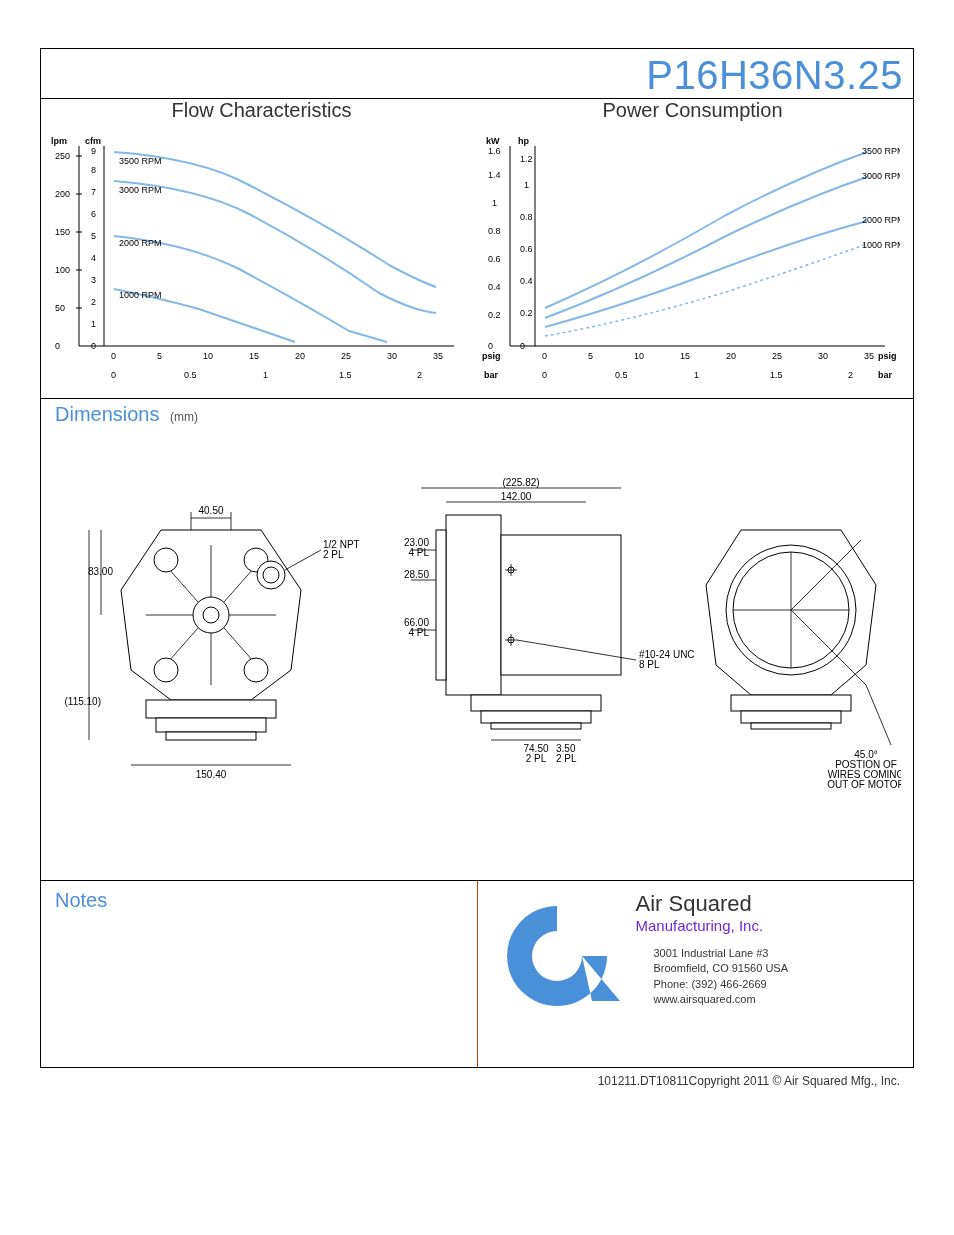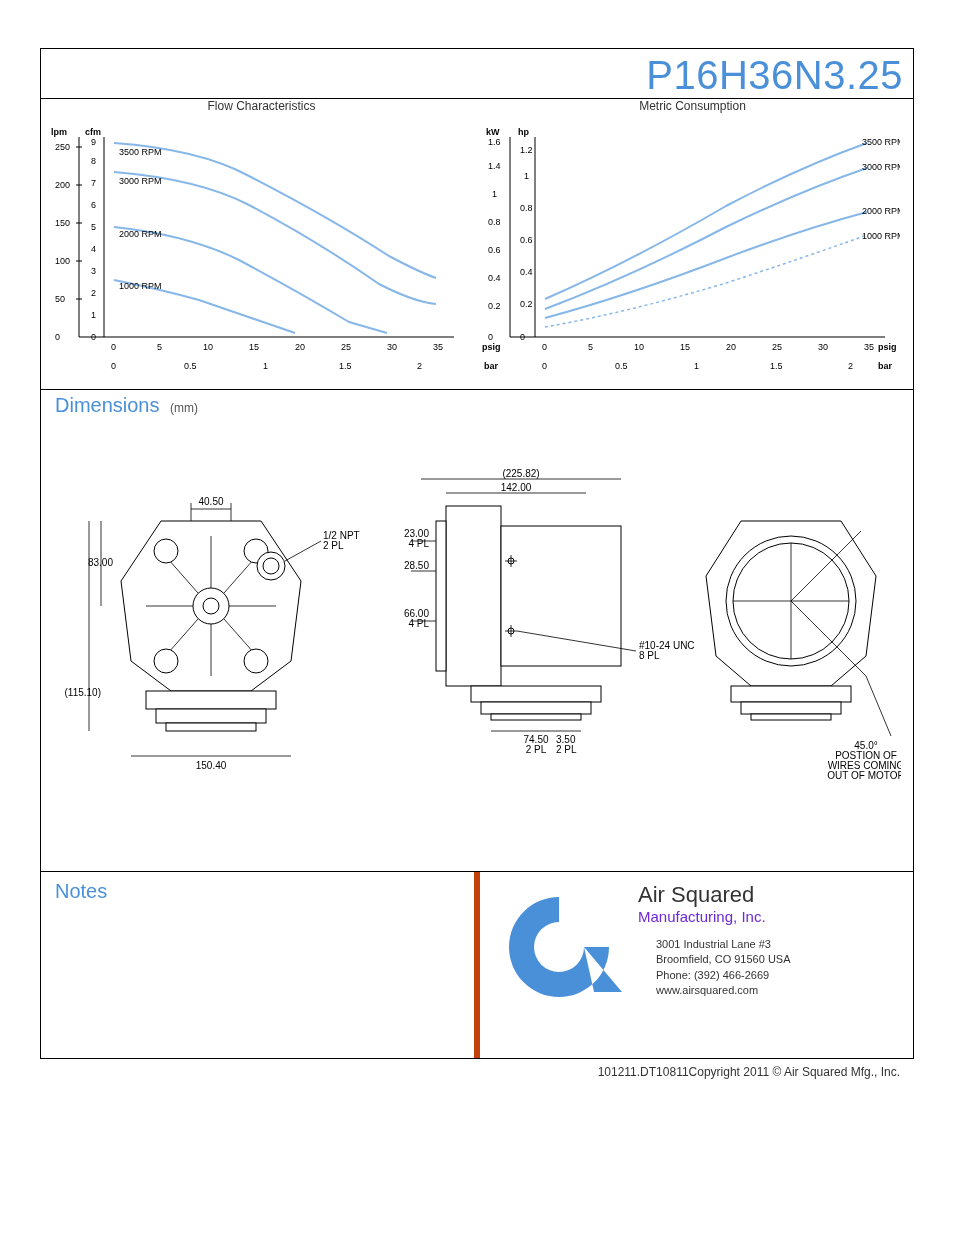--- a/index.html
+++ b/index.html
@@ -54,37 +54,37 @@
     display: flex;
     gap: 6px;
     padding: 0 8px 8px 8px;
   }
   .chart-box {
     flex: 1;
     position: relative;
   }
   .chart-title {
     text-align: center;
-    font-size: 12px;
+    font-size: 20px;
     font-weight: 300;
     margin-bottom: 4px;
     color: #333;
   }
   .dimensions-area {
     height: 430px;
     position: relative;
     padding: 10px;
   }
   .notes-row {
     display: flex;
     border-top: 1px solid #000;
   }
   .notes-left {
     flex: 1;
-    border-right: 6px solid #c2410c;
+    border-right: 1px solid #c2410c;
     padding: 8px 14px;
     min-height: 170px;
   }
   .notes-right {
     flex: 1;
     padding: 10px 14px;
     display: flex;
     gap: 14px;
     align-items: flex-start;
   }
@@ -188,21 +188,21 @@
           <path class="curve" d="M65,55 Q150,62 200,88 Q270,125 330,167 Q365,185 387,187"></path>
           <text class="lineLabel" x="70" y="67">3000 RPM</text>
           <path class="curve" d="M65,110 Q140,118 190,143 Q250,175 300,205 L338,216"></path>
           <text class="lineLabel" x="70" y="120">2000 RPM</text>
           <path class="curve" d="M65,163 Q110,172 150,183 Q200,200 246,216"></path>
           <text class="lineLabel" x="70" y="172">1000 RPM</text>
         </svg>
       </div>
 
       <div class="chart-box">
-        <div class="chart-title">Metric Consumption</div>
+        <div class="chart-title">Power Consumption</div>
         <svg width="420" height="260" viewBox="0 0 420 260">
           <line x1="55" y1="20" x2="55" y2="220" stroke="#000"></line>
           <line x1="30" y1="20" x2="30" y2="220" stroke="#000"></line>
           <line x1="30" y1="220" x2="405" y2="220" stroke="#000"></line>
           <text class="axis" x="6" y="18">kW</text>
           <text class="tick" x="8" y="223">0</text>
           <text class="tick" x="8" y="192">0.2</text>
           <text class="tick" x="8" y="164">0.4</text>
           <text class="tick" x="8" y="136">0.6</text>
           <text class="tick" x="8" y="108">0.8</text>

